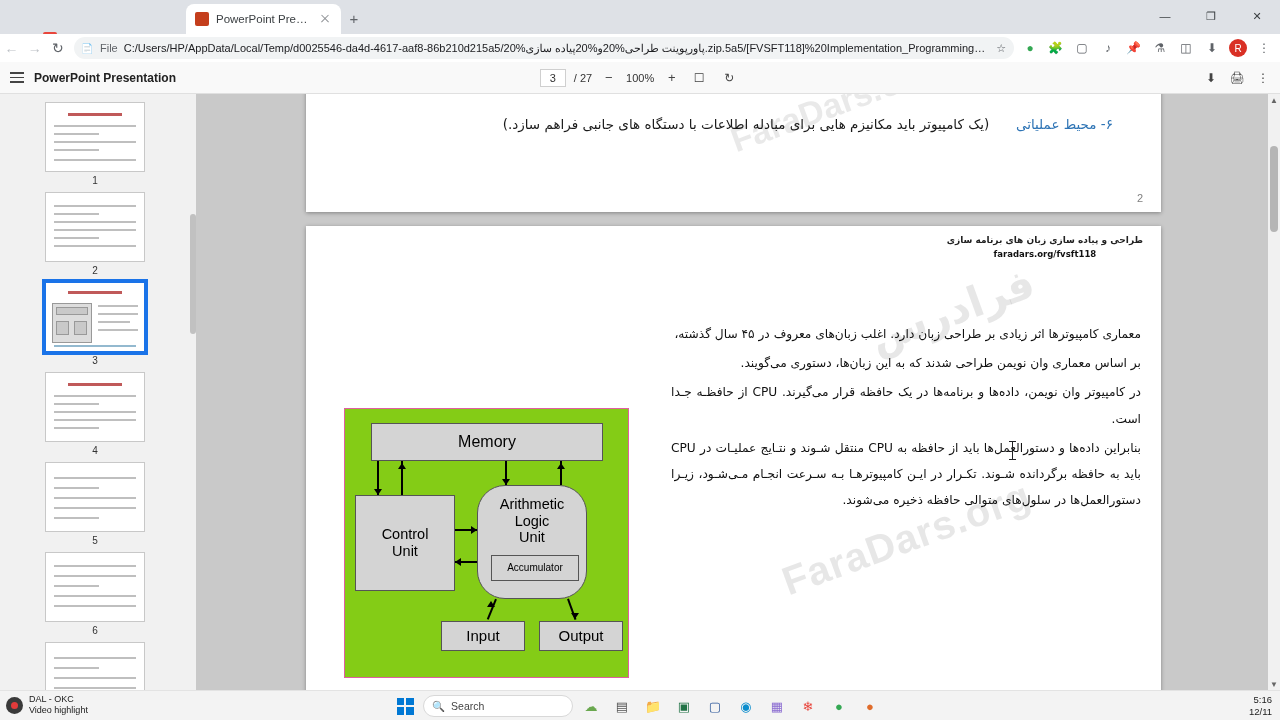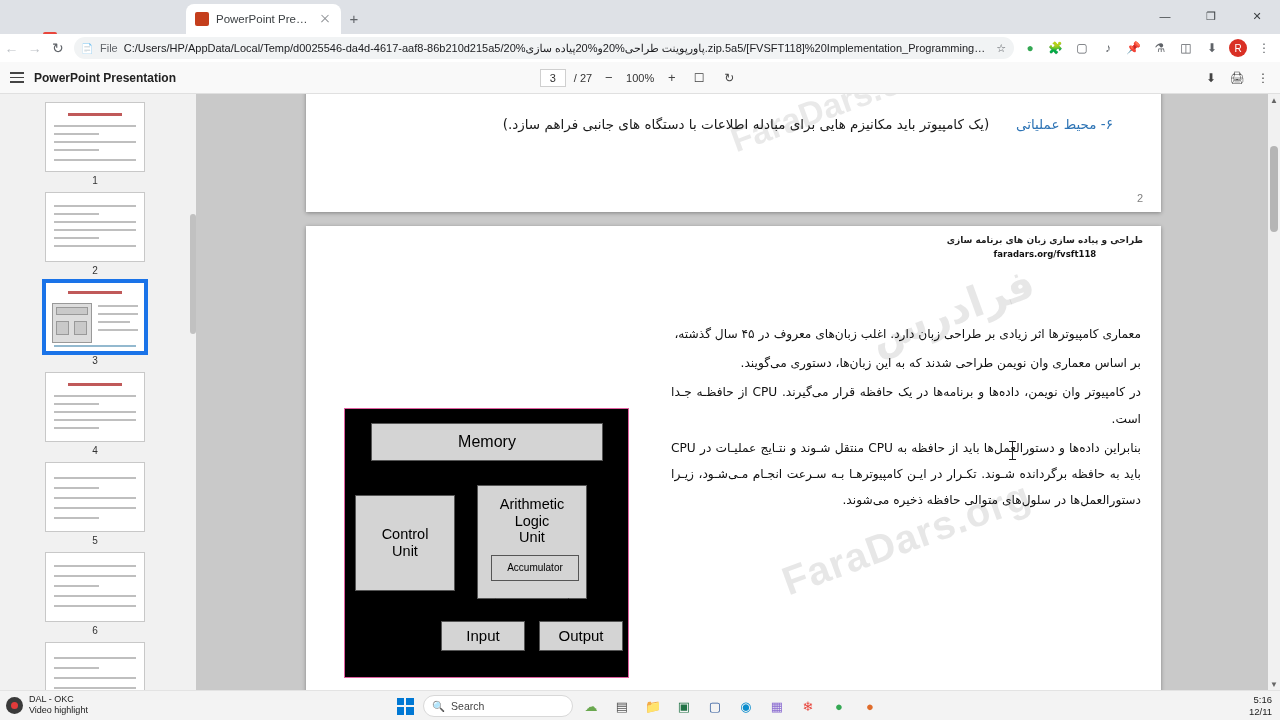--- a/index.html
+++ b/index.html
@@ -172,21 +172,21 @@
   .body-col {
     position: absolute; top: 95px; right: 20px; width: 470px;
     direction: rtl; text-align: justify; font-size: 12.2px; color: #111;
     line-height: 2.15; font-family: "DejaVu Sans", sans-serif;
   }
   .body-col p { margin: 0 0 3px 0; }
 
   
   .diagram {
     position: absolute; left: 38px; top: 182px; width: 285px; height: 270px;
-    border: 1.6px solid #e05fa0; background: #000000;
+    border: 1.6px solid #e05fa0; background: #84cc16;
   }
   .dbox {
     position: absolute; background: #d4d4d4; border: 1.6px solid #555;
     display: flex; align-items: center; justify-content: center;
     text-align: center; font-size: 14px; color: #000;
     font-family: "Liberation Sans", sans-serif; line-height: 1.15;
   }
   .dbox.memory { left: 26px; top: 14px; width: 232px; height: 38px; font-size: 16px; }
   .dbox.control { left: 10px; top: 86px; width: 100px; height: 96px; font-size: 14.5px; }
   .dbox.alu { left: 132px; top: 76px; width: 110px; height: 114px; font-size: 14.5px; align-items: flex-start; padding-top: 10px; }
@@ -454,21 +454,21 @@
         <p>در کامپیوتر وان نویمن، داده‌ها و برنامه‌ها در یک حافظه قرار می‌گیرند. CPU از حافظـه جـدا است.</p>
         <p>بنابراین داده‌ها و دستورالعمل‌ها باید از حافظه به CPU منتقل شـوند و نتـایج عملیـات در CPU باید به حافظه برگردانده شـوند. تکـرار در ایـن کامپیوترهـا بـه سـرعت انجـام مـی‌شـود، زیـرا دستورالعمل‌ها در سلول‌های متوالی حافظه ذخیره می‌شوند.</p>
       </div>
 
       <div class="diagram">
         <div class="dbox memory">Memory</div>
 
         <div class="dbox control" style="white-space:pre-line;">Control
 Unit</div>
 
-        <div class="dbox alu" style="white-space:pre-line;">Arithmetic
+        <div class="dbox alu" style="white-space:pre-line;border-radius:28px;">Arithmetic
 Logic
 Unit</div>
         <div class="dbox acc">Accumulator</div>
 
         <div class="dbox input">Input</div>
         <div class="dbox output">Output</div>
 
         <div class="arrow v" style="left:32px; top:52px; height:34px;"></div>
         <div class="ahead down" style="left:28.5px; top:80px;"></div>
         <div class="arrow v" style="left:56px; top:52px; height:34px;"></div>

